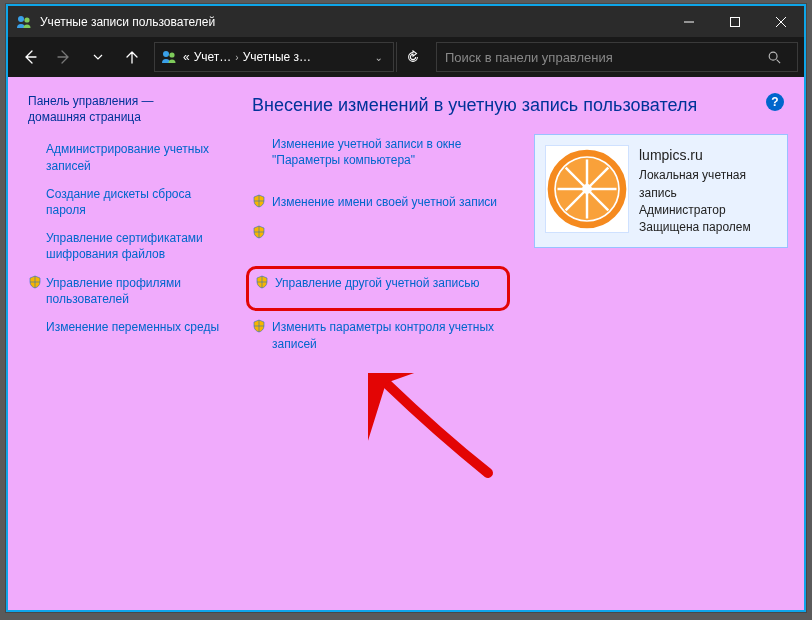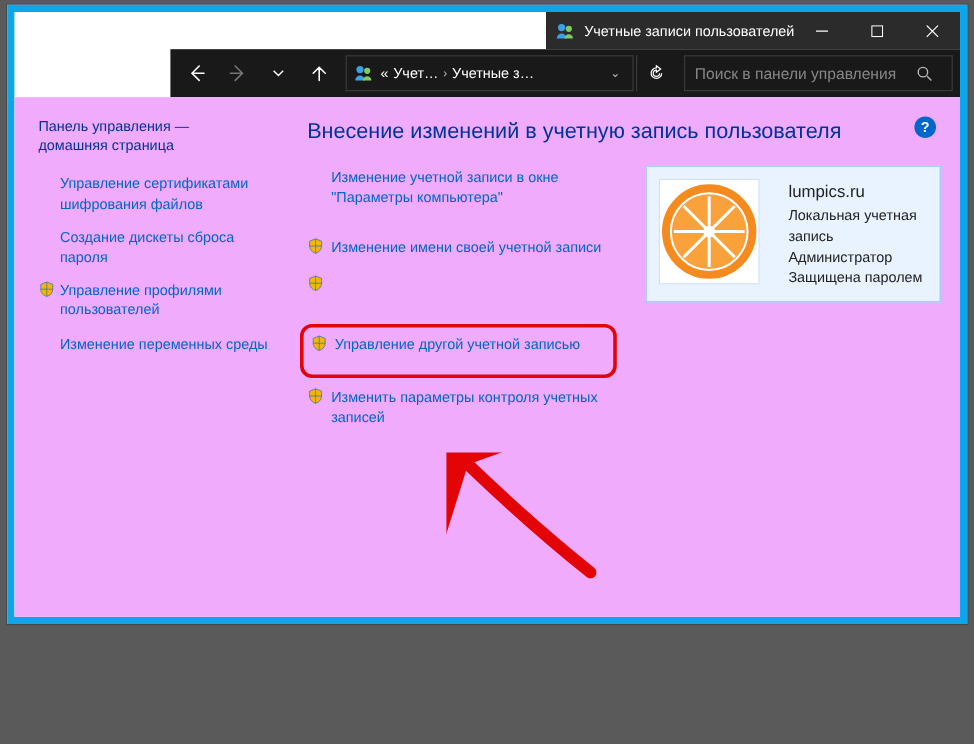--- a/index.html
+++ b/index.html
@@ -6,27 +6,26 @@
   body {
     font-family: "Segoe UI", Tahoma, sans-serif;
     background: #5a5a5a;
     width: 812px;
     height: 620px;
     overflow: hidden;
   }
   .window {
     position: absolute;
     left: 6px; top: 4px;
-    width: 800px; height: 516px;
+    width: 800px; height: 608px;
     background: #fff;
-    border: 6px solid #0ea5e9;
+    border: 2px solid #0ea5e9;
     box-shadow: 0 0 0 1px rgba(0,0,0,0.2);
     display: flex;
     flex-direction: column;
-    align-items: flex-end;
   }
   
   .titlebar {
     height: 31px;
     background: #2b2b2b;
     display: flex;
     align-items: center;
     color: #fff;
     font-size: 12px;
   }
@@ -190,21 +189,21 @@
   .spacer12 { height: 12px; }
   
   .user-card {
     flex: 1;
     min-height: 112px;
     border: 1px solid #99c2ff;
     background: #e9f2ff;
     display: flex;
     align-items: flex-start;
     padding: 10px 10px;
-    gap: 24px;
+    gap: 10px;
   }
   .avatar-wrap {
     width: 88px; height: 88px;
     background: #fff;
     border: 1px solid #cfe1ff;
     display: flex; align-items: center; justify-content: center;
   }
   .user-info { font-size: 12px; color: #222; line-height: 1.45; }
   .user-info .uname { font-size: 14px; margin-bottom: 2px; }
   
@@ -311,25 +310,29 @@
 
   <div class="content">
     <div class="sidebar">
       <div class="sidebar-home">
         <span>Панель управления —</span><br>
         <span>домашняя страница</span>
       </div>
 
       <div class="sidebar-item">
         <span class="shield-slot"></span>
-        <span class="lbl">Управление сертификатами шифрования файлов</span>
+        <span class="lbl">Администрирование учетных записей</span>
       </div>
       <div class="sidebar-item">
         <span class="shield-slot"></span>
         <span class="lbl">Создание дискеты сброса пароля</span>
+      </div>
+      <div class="sidebar-item">
+        <span class="shield-slot"></span>
+        <span class="lbl">Управление сертификатами шифрования файлов</span>
       </div>
       <div class="sidebar-item">
         <span class="shield-slot">
           <svg class="shield" viewBox="0 0 14 14">
               <path d="M7 1 L12 3 V7 C12 10 9.5 12.5 7 13 C4.5 12.5 2 10 2 7 V3 Z" fill="#f7b500" stroke="#2a70c8" stroke-width="0.6"></path>
               <path d="M7 1 L7 13" stroke="#2a70c8" stroke-width="0.6"></path>
               <path d="M2 7 H12" stroke="#2a70c8" stroke-width="0.6"></path>
             </svg>
         </span>
         <span class="lbl">Управление профилями пользователей</span>

